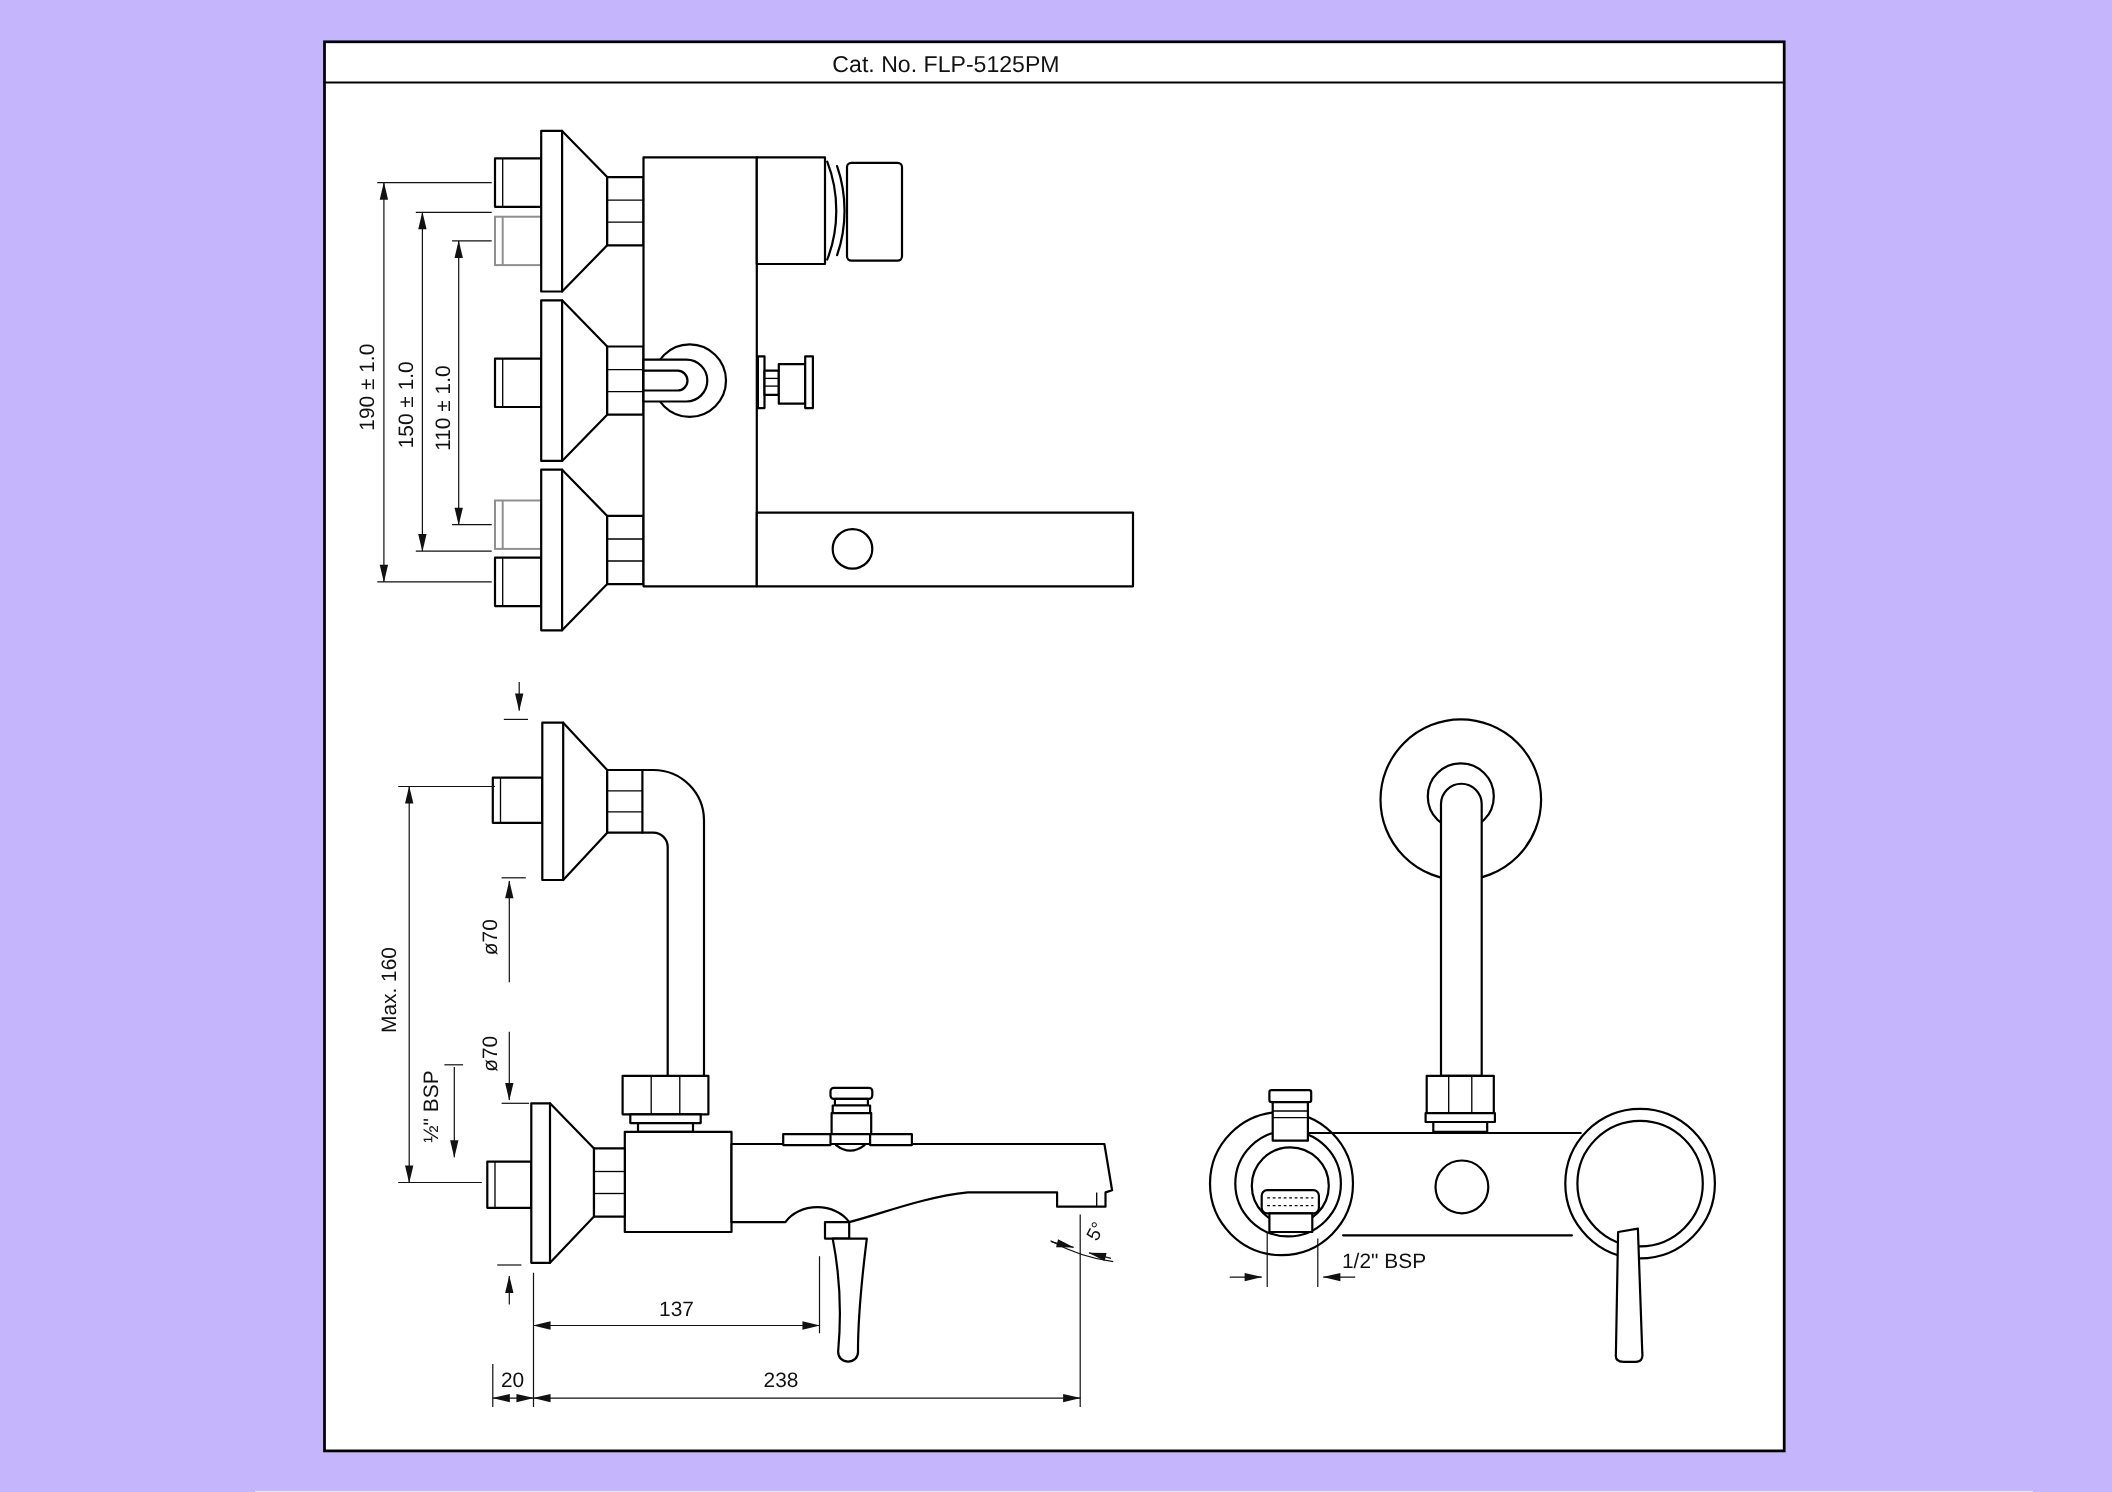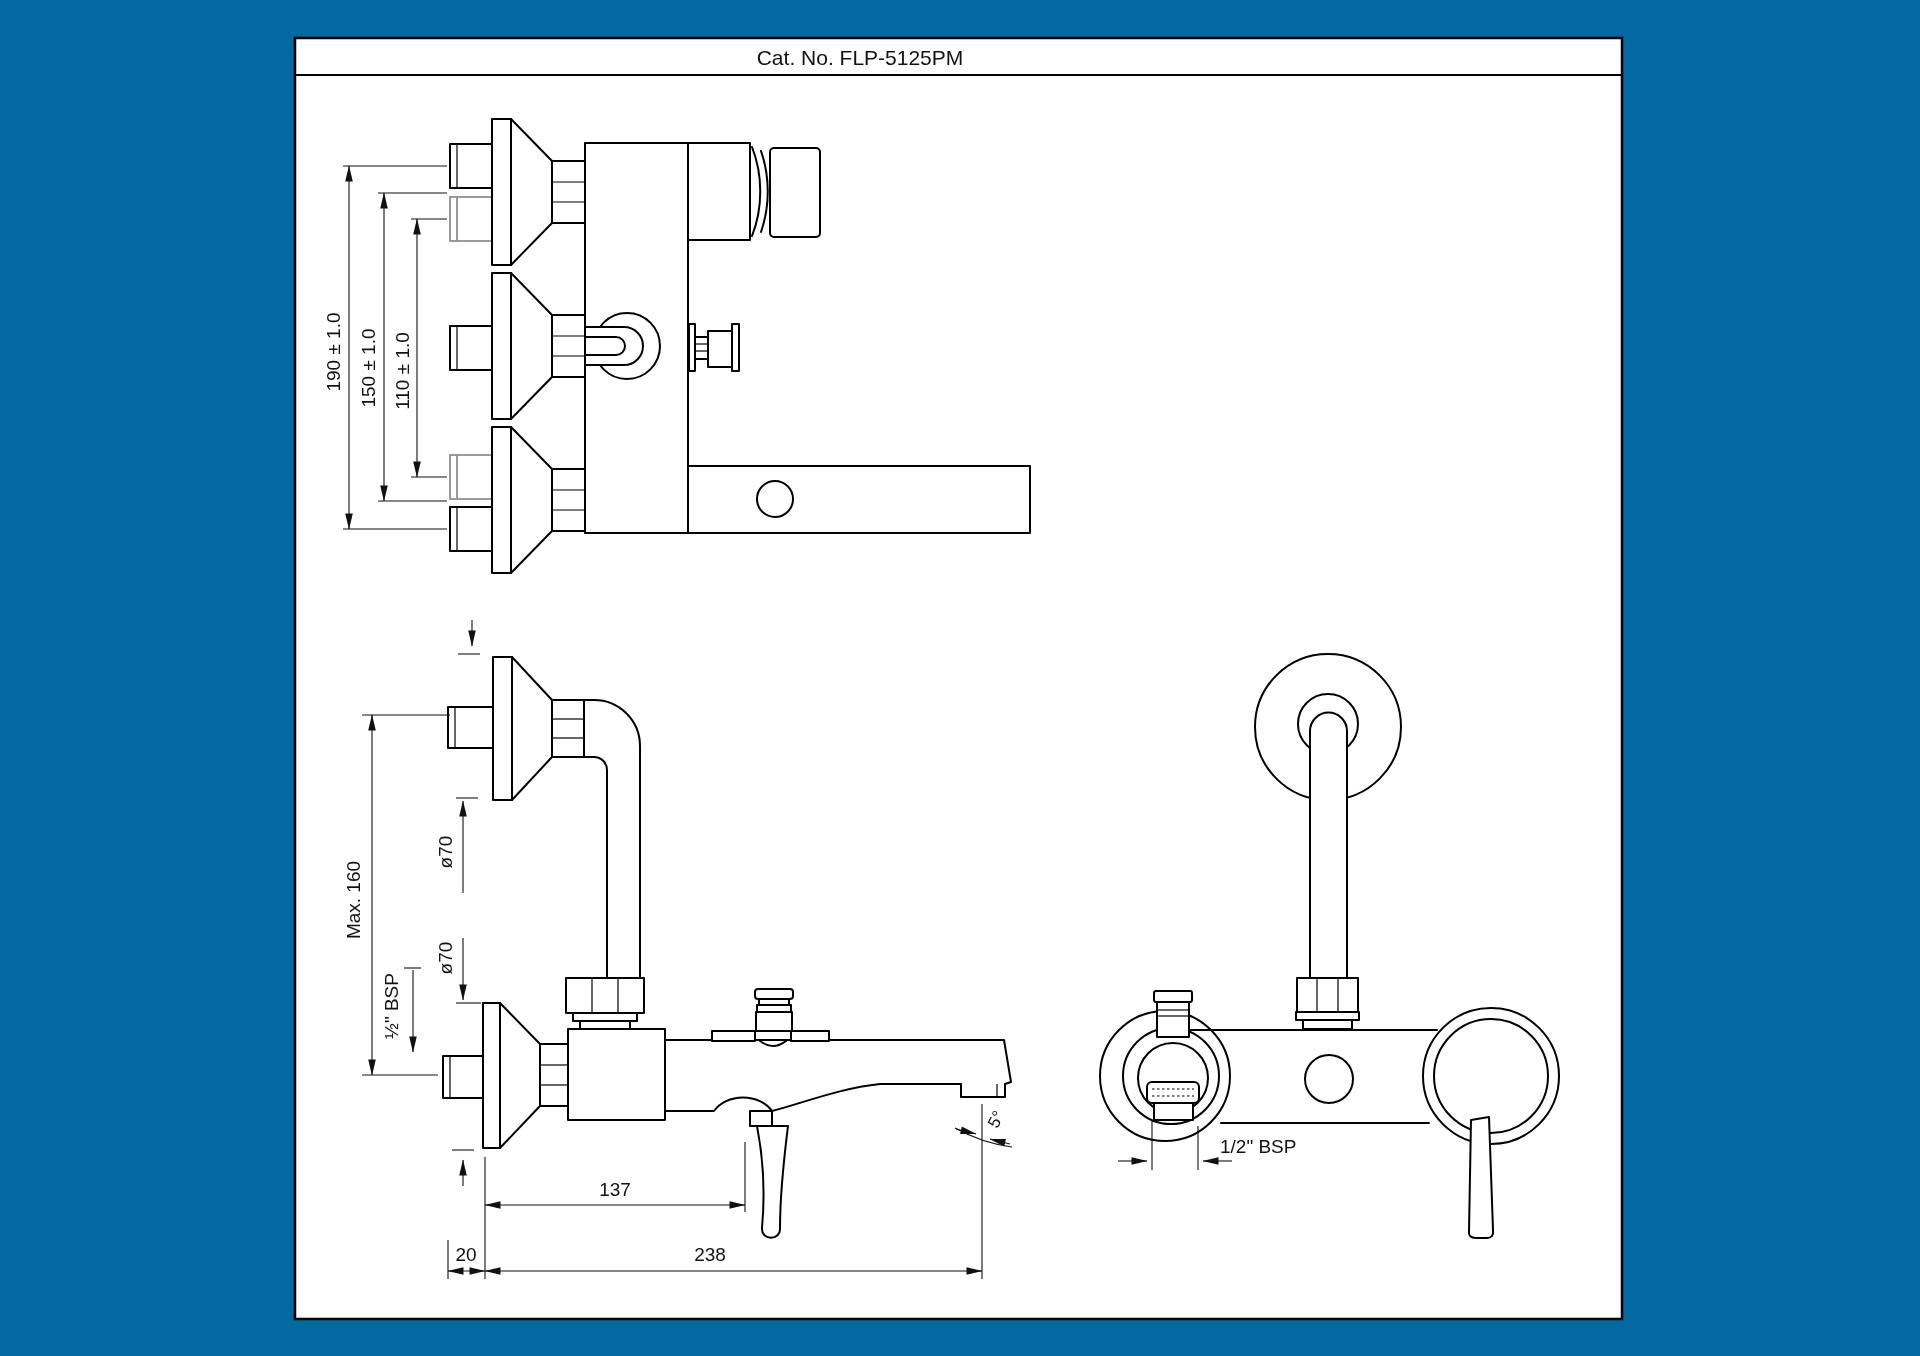--- a/index.html
+++ b/index.html
@@ -1,16 +1,16 @@
 <!DOCTYPE html>
 <html><head>
 <meta charset="utf-8">
 <style>
   html,body{margin:0;padding:0;background:#fff;}
-  .sheet{position:relative;width:1920px;height:1356px;background:#0369a1;font-family:"Liberation Sans",sans-serif;}
+  .sheet{position:relative;width:1920px;height:1356px;background:#c4b5fd;font-family:"Liberation Sans",sans-serif;}
   svg{position:absolute;left:0;top:0;}
   .ln{stroke:#000;stroke-width:2;fill:none;stroke-linejoin:round;stroke-linecap:round;}
   .th{stroke:#000;stroke-width:1.2;fill:none;}
   .lt{stroke:#8f8f8f;stroke-width:1.8;fill:none;}
   .w{fill:#fff;}
   .dim{stroke:#111;stroke-width:1.1;fill:none;}
   text{fill:#111;font-family:"Liberation Sans",sans-serif;}
   .dt{font-size:19px;}
   .ttl{font-size:21px;}
   .sm{font-size:17px;}

